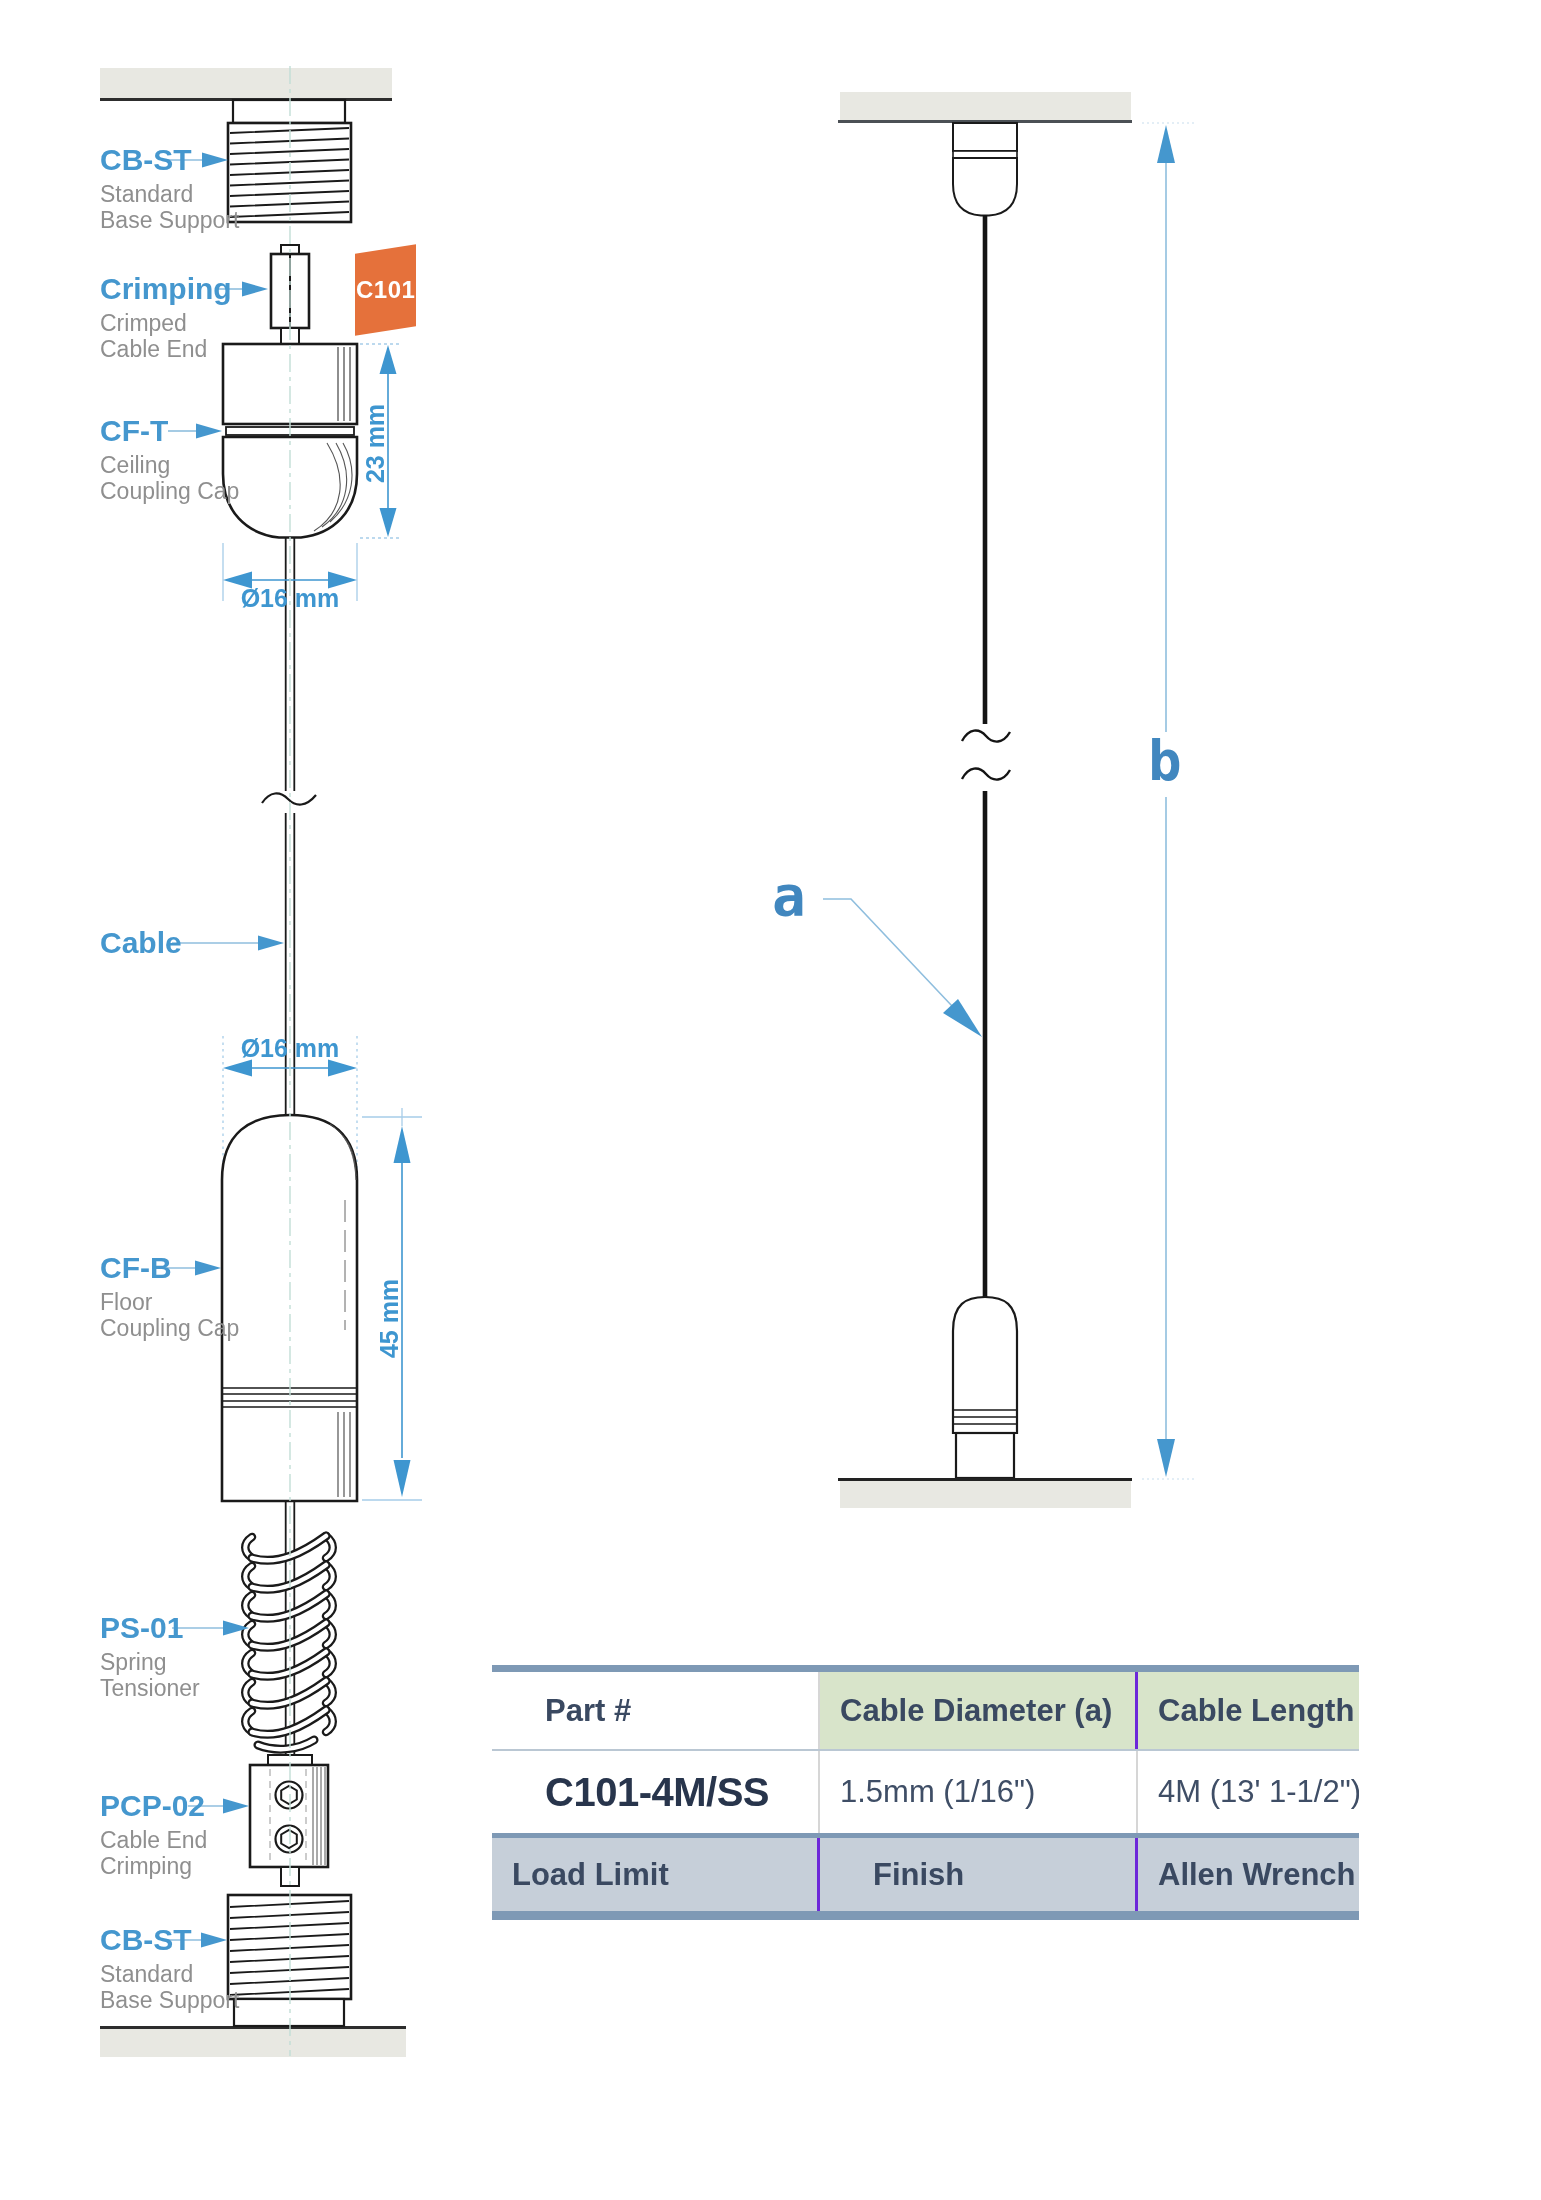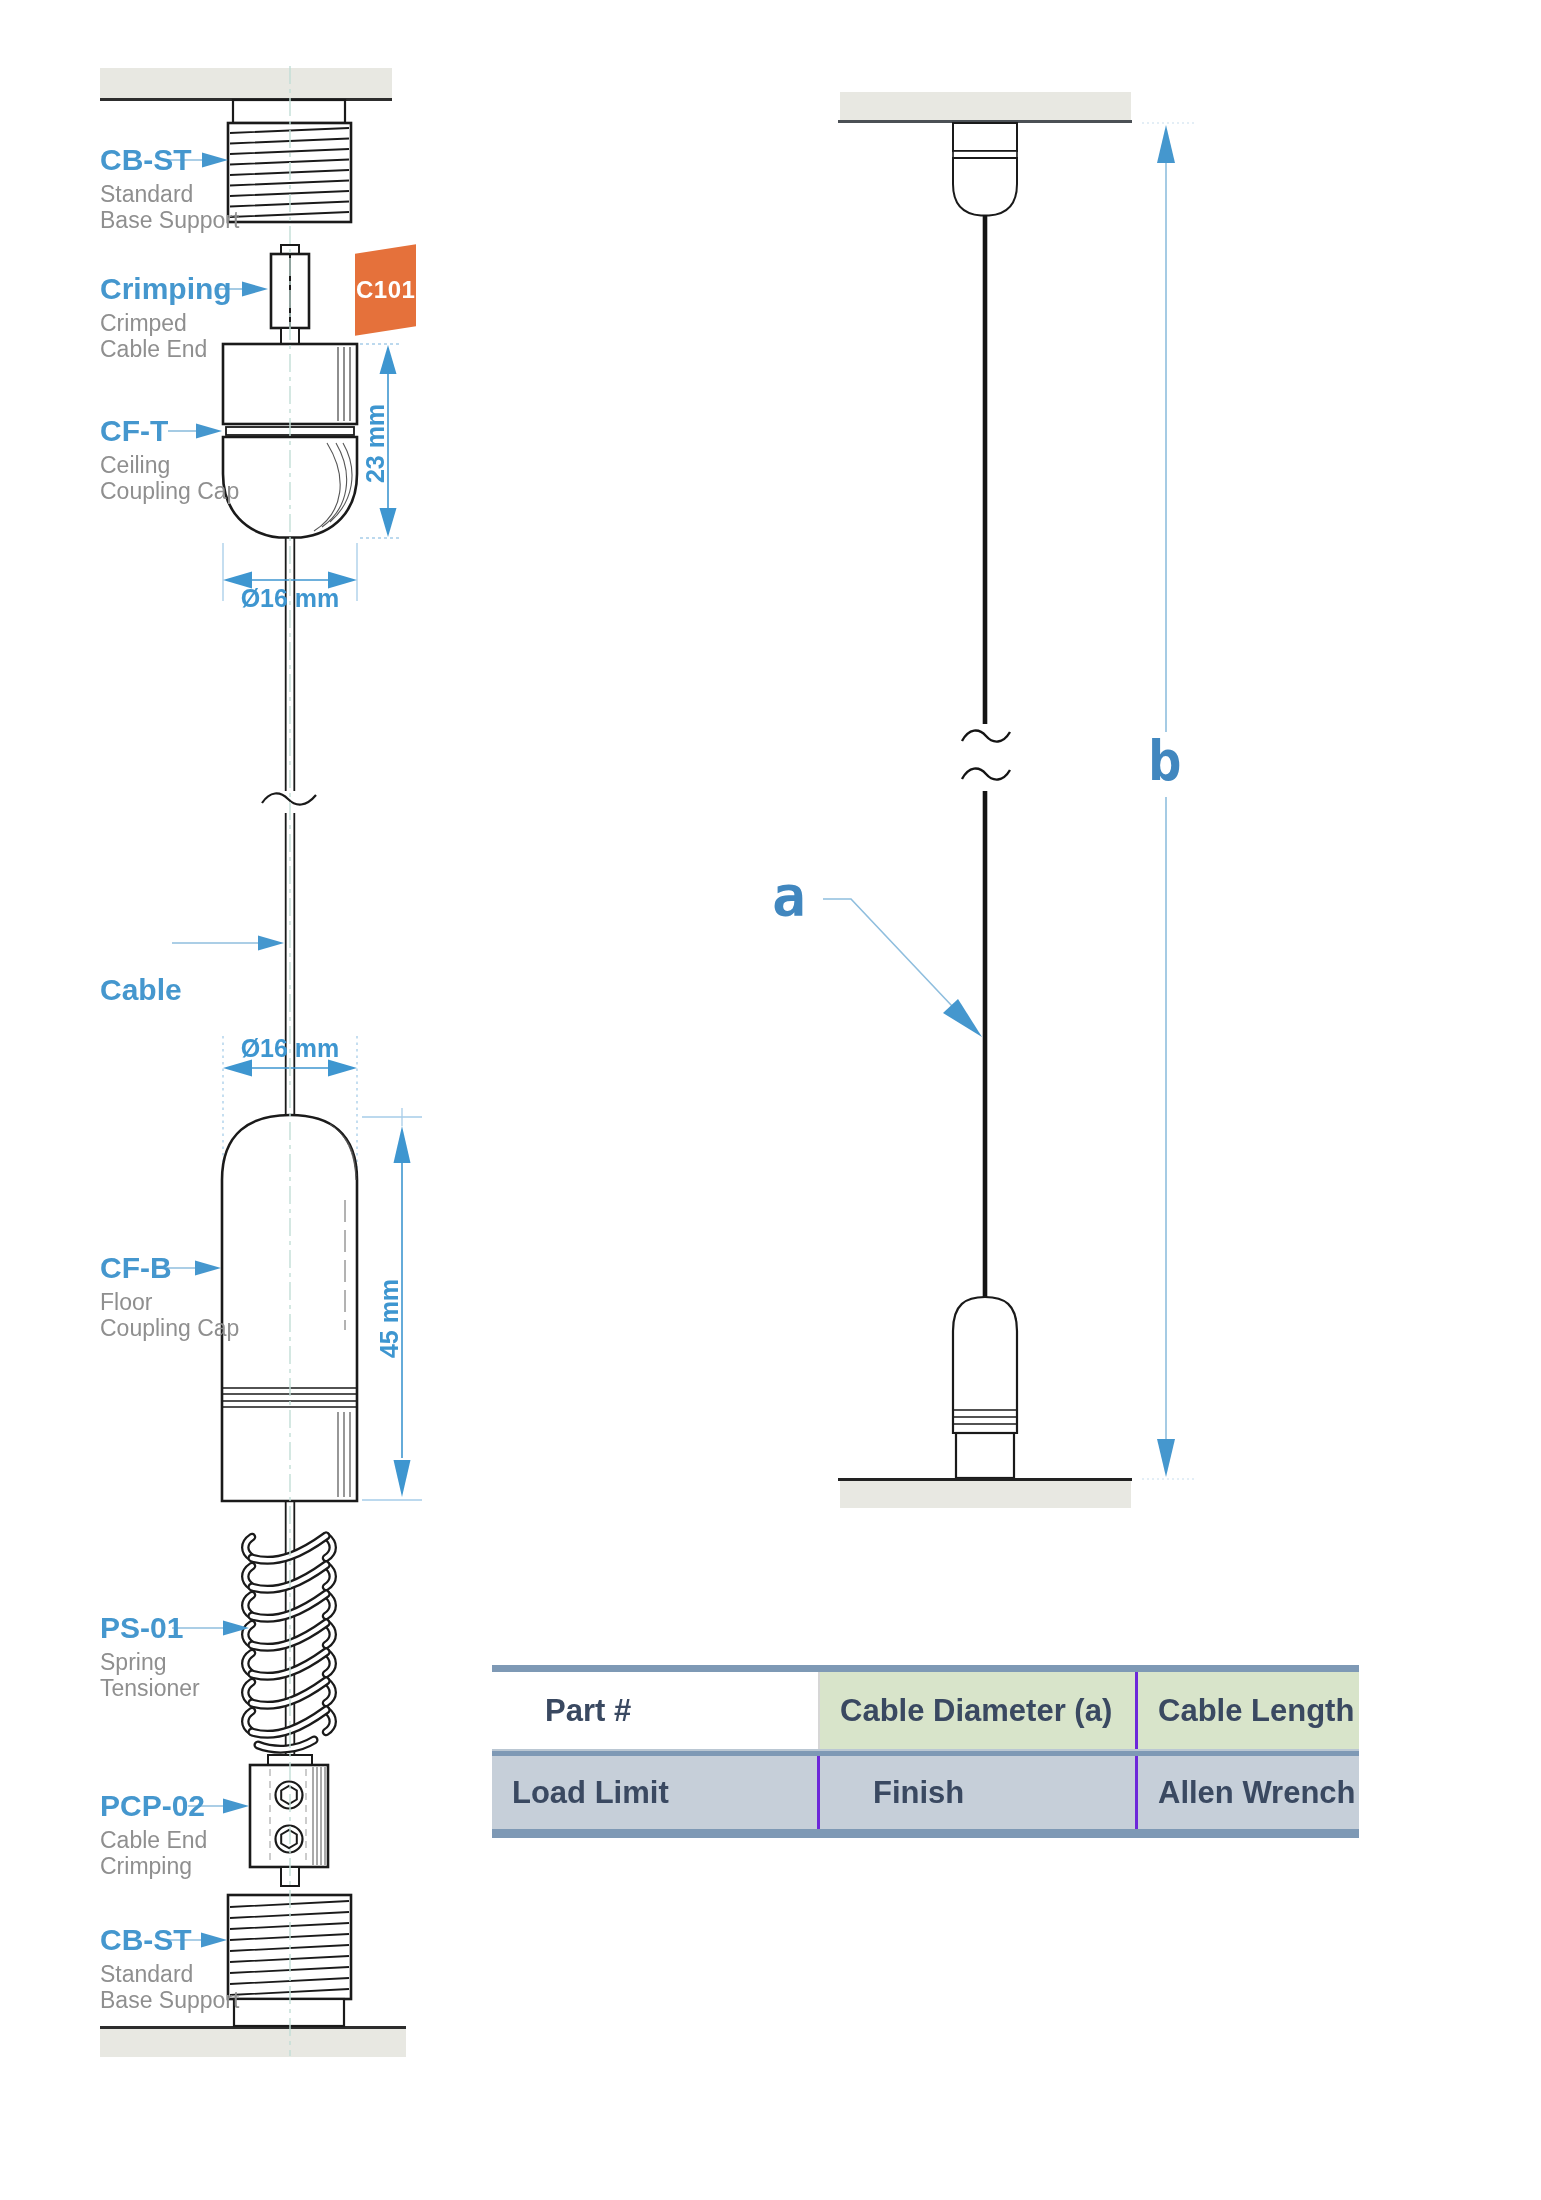--- a/index.html
+++ b/index.html
@@ -238,21 +238,21 @@
 <div class="plabel" style="top:273px">
   <div class="pcode">Crimping</div>
   <div class="pdesc">Crimped</div>
   <div class="pdesc">Cable End</div>
 </div>
 <div class="plabel" style="top:415px">
   <div class="pcode">CF-T</div>
   <div class="pdesc">Ceiling</div>
   <div class="pdesc">Coupling Cap</div>
 </div>
-<div class="plabel" style="top:974px">
+<div class="plabel" style="top:927px">
   <div class="pcode">Cable</div>
 </div>
 <div class="plabel" style="top:1252px">
   <div class="pcode">CF-B</div>
   <div class="pdesc">Floor</div>
   <div class="pdesc">Coupling Cap</div>
 </div>
 <div class="plabel" style="top:1612px">
   <div class="pcode">PS-01</div>
   <div class="pdesc">Spring</div>
@@ -289,20 +289,31 @@
           <span class="th">Part #</span>
         </div>
     <div class="cell green cbw">
           <span class="th">Cable Diameter (a)</span>
         </div>
     <div class="cell green">
           <span class="th">Cable Length (b)</span>
         </div>
   </div>
   <div class="sep"></div>
+  <div class="row rd1">
+    <div class="cell c1 cbg">
+          <span class="part">C101-4M/SS</span>
+        </div>
+    <div class="cell cbg">
+          <span class="td">1.5mm (1/16")</span>
+        </div>
+    <div class="cell">
+          <span class="td">4M (13' 1-1/2")</span>
+        </div>
+  </div>
   <div class="bar b5"></div>
   <div class="row rh2">
     <div class="cell grey cbw">
           <span class="th">Load Limit</span>
         </div>
     <div class="cell c1 grey cbw">
           <span class="th">Finish</span>
         </div>
     <div class="cell grey">
           <span class="th">Allen Wrench</span>

